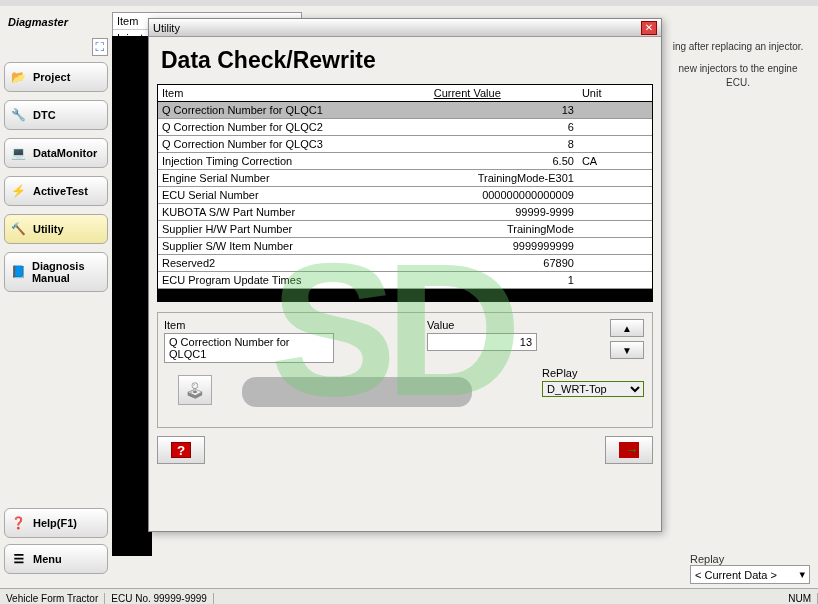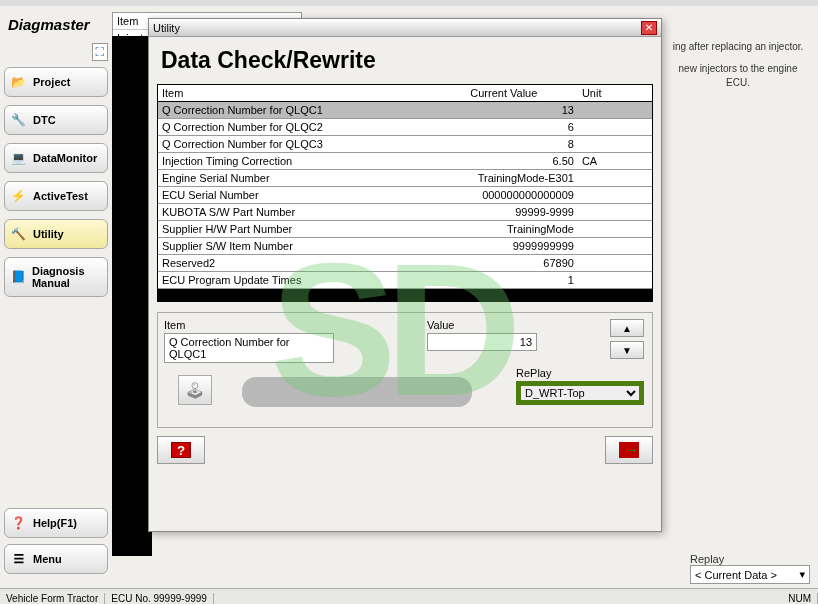--- a/index.html
+++ b/index.html
@@ -3,21 +3,21 @@
 <meta charset="utf-8">
 <style>
 * { box-sizing: border-box; margin: 0; padding: 0; font-family: Arial, sans-serif; }
 body { background: #f0efec; width: 818px; height: 604px; position: relative; overflow: hidden; font-size: 11px; }
 
 .topbar { height: 6px; background: #ddd; }
 
 .main-area { display: flex; height: 578px; }
 
 .sidebar { width: 112px; background: #f0efec; padding: 4px; display: flex; flex-direction: column; }
-.logo { font-weight: bold; font-style: italic; font-size: 15px; padding: 6px 4px 10px 4px; }
+.logo { font-weight: bold; font-style: italic; font-size: 11px; padding: 6px 4px 10px 4px; }
 .fit-icon { align-self: flex-end; border: 1px solid #999; padding: 1px 3px; background: #fff; color: #2060c0; font-size: 12px; margin-bottom: 6px; cursor: pointer; }
 .nav-btn { display: flex; align-items: center; gap: 6px; background: linear-gradient(#fff, #e0e0e0); border: 1px solid #aaa; border-radius: 6px; padding: 7px 6px; margin-bottom: 8px; font-size: 11px; font-weight: bold; cursor: pointer; text-align: left; }
 .nav-btn.selected { background: linear-gradient(#fff8d0, #f0e8a0); }
 .nav-icon { width: 16px; height: 14px; display: inline-flex; align-items: center; justify-content: center; font-size: 12px; }
 .sidebar-spacer { flex: 1; }
 .help-btn, .menu-btn { display: flex; align-items: center; gap: 6px; background: linear-gradient(#fff, #e0e0e0); border: 1px solid #aaa; border-radius: 6px; padding: 7px 6px; margin-bottom: 6px; font-size: 11px; font-weight: bold; cursor: pointer; }
 
 .content { flex: 1; position: relative; background: #f0efec; }
 .item-list { position: absolute; top: 6px; left: 0; width: 190px; background: #fff; border: 1px solid #999; font-size: 11px; }
 .item-list div { padding: 2px 4px; border-bottom: 1px solid #ccc; cursor: pointer; }
@@ -33,34 +33,34 @@
 
 
 .dialog { position: absolute; top: 18px; left: 148px; width: 514px; height: 514px; background: #f0efec; border: 1px solid #888; box-shadow: 2px 2px 8px rgba(0,0,0,0.3); }
 .dlg-titlebar { height: 18px; background: linear-gradient(#fff, #ccc); border-bottom: 1px solid #999; display: flex; align-items: center; justify-content: space-between; padding: 0 4px; font-size: 11px; }
 .dlg-close { width: 16px; height: 14px; background: #d44; border: 1px solid #900; color: #fff; text-align: center; line-height: 12px; font-size: 10px; cursor: pointer; }
 .dlg-header { padding: 10px 12px 6px 12px; font-size: 23px; font-weight: bold; color: #000; }
 
 .dlg-table-wrap { margin: 4px 8px; background: #fff; border: 1px solid #000; }
 .dlg-table { width: 100%; border-collapse: collapse; font-size: 11px; }
 .dlg-table th { text-align: left; padding: 2px 4px; border-bottom: 1px solid #000; font-weight: normal; background: #fff; }
-.dlg-table th.r { text-align: center; }
+.dlg-table th.r { text-align: left; text-decoration: underline; }
 .dlg-table td { padding: 2px 4px; border-bottom: 1px solid #999; }
 .dlg-table td.r { text-align: right; }
 .dlg-table tr.sel td { background: #bbb; }
 .dlg-table-footer { height: 12px; background: #000; }
 
 .dlg-edit { margin: 10px 8px 8px 8px; border: 1px solid #aaa; background: #f0efec; padding: 6px; position: relative; height: 116px; }
 .dlg-edit .grp { display: inline-block; vertical-align: top; }
 .dlg-edit .fld-label { font-size: 11px; margin-bottom: 2px; }
 .dlg-edit .fld-val { background: #fff; border: 1px solid #999; padding: 2px 4px; font-size: 11px; }
 .dlg-edit .arrows { position: absolute; right: 8px; top: 6px; display: flex; flex-direction: column; gap: 4px; }
 .dlg-edit .arrows button { width: 34px; height: 18px; background: linear-gradient(#fff,#ddd); border: 1px solid #999; font-size: 10px; cursor: pointer; }
 .dlg-edit .replay-grp { position: absolute; right: 8px; top: 54px; }
-.dlg-edit select { width: 128px; font-size: 11px; border: 5px solid #4d7c0f; }
+.dlg-edit select { width: 102px; font-size: 11px; border: 1px solid #4d7c0f; }
 .dlg-edit .joystick { position: absolute; left: 20px; top: 62px; }
 .dlg-edit .joystick-ico { width: 34px; height: 30px; background: linear-gradient(#fff,#ddd); border: 1px solid #aaa; display: flex; align-items: center; justify-content: center; font-size: 16px; color: #888; }
 .dlg-edit .blob { position: absolute; left: 84px; top: 64px; width: 230px; height: 30px; background: #b8b8b8; border-radius: 14px; }
 
 .dlg-bottom { margin: 6px 8px; display: flex; justify-content: space-between; }
 .dlg-bottom button { width: 48px; height: 28px; background: linear-gradient(#fff,#ddd); border: 1px solid #999; cursor: pointer; display: flex; align-items: center; justify-content: center; }
 .help-ico { width: 20px; height: 16px; background: #c00; color: #fff; font-weight: bold; display: flex; align-items: center; justify-content: center; border: 1px solid #800; }
 .exit-ico { width: 20px; height: 16px; background: #b00; position: relative; }
 .exit-ico::after { content: "→"; position: absolute; left: 6px; top: -1px; color: #0a0; font-weight: bold; }
 

